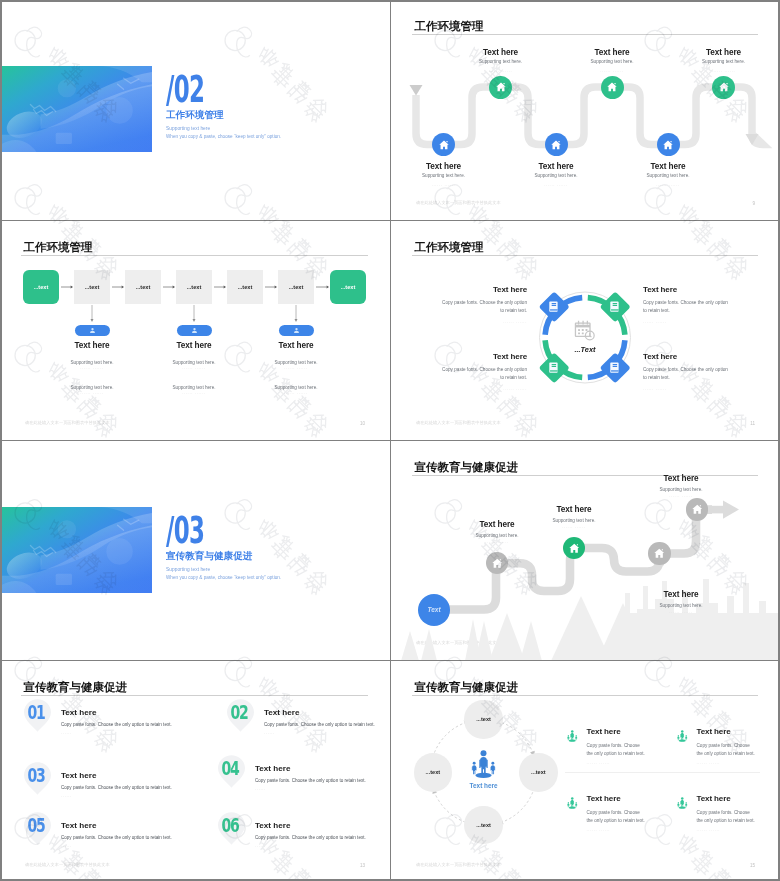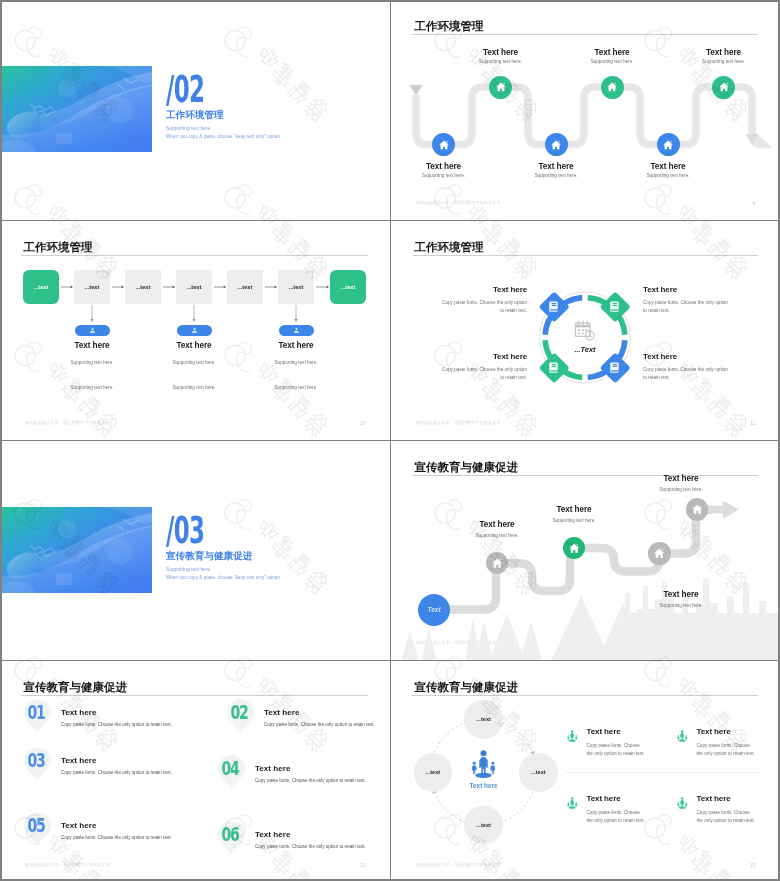--- a/index.html
+++ b/index.html
@@ -541,21 +541,21 @@
     <svg class="npin" viewBox="0 0 40 48" width="27" height="33">
             <path d="M20 0 C9 0 0 8.6 0 19.2 C0 31 14 41 20 48 C26 41 40 31 40 19.2 C40 8.6 31 0 20 0 Z" fill="#f1f2f4"></path>
           </svg>
     <div class="nnum" style="color:#35c18f">02</div>
     <div class="ntxt">
       <div class="nhd">Text here</div>
       <div class="nbody">Copy paste fonts. Choose the only option to retain text.</div>
       <div class="t-dots ndots">......</div>
     </div>
   </div>
-  <div class="nitem" style="left:23px;top:85px">
+  <div class="nitem" style="left:23px;top:100px">
     <svg class="npin" viewBox="0 0 40 48" width="27" height="33">
             <path d="M20 0 C9 0 0 8.6 0 19.2 C0 31 14 41 20 48 C26 41 40 31 40 19.2 C40 8.6 31 0 20 0 Z" fill="#f1f2f4"></path>
           </svg>
     <div class="nnum" style="color:#4a90ea">03</div>
     <div class="ntxt">
       <div class="nhd">Text here</div>
       <div class="nbody">Copy paste fonts. Choose the only option to retain text.</div>
       <div class="t-dots ndots">......</div>
     </div>
   </div>
@@ -574,21 +574,21 @@
     <svg class="npin" viewBox="0 0 40 48" width="27" height="33">
             <path d="M20 0 C9 0 0 8.6 0 19.2 C0 31 14 41 20 48 C26 41 40 31 40 19.2 C40 8.6 31 0 20 0 Z" fill="#f1f2f4"></path>
           </svg>
     <div class="nnum" style="color:#4a90ea">05</div>
     <div class="ntxt">
       <div class="nhd">Text here</div>
       <div class="nbody">Copy paste fonts. Choose the only option to retain text.</div>
       <div class="t-dots ndots">......</div>
     </div>
   </div>
-  <div class="nitem" style="left:217px;top:159px">
+  <div class="nitem" style="left:217px;top:150px">
     <svg class="npin" viewBox="0 0 40 48" width="27" height="33">
             <path d="M20 0 C9 0 0 8.6 0 19.2 C0 31 14 41 20 48 C26 41 40 31 40 19.2 C40 8.6 31 0 20 0 Z" fill="#f1f2f4"></path>
           </svg>
     <div class="nnum" style="color:#35c18f">06</div>
     <div class="ntxt">
       <div class="nhd">Text here</div>
       <div class="nbody">Copy paste fonts. Choose the only option to retain text.</div>
       <div class="t-dots ndots">......</div>
     </div>
   </div>

